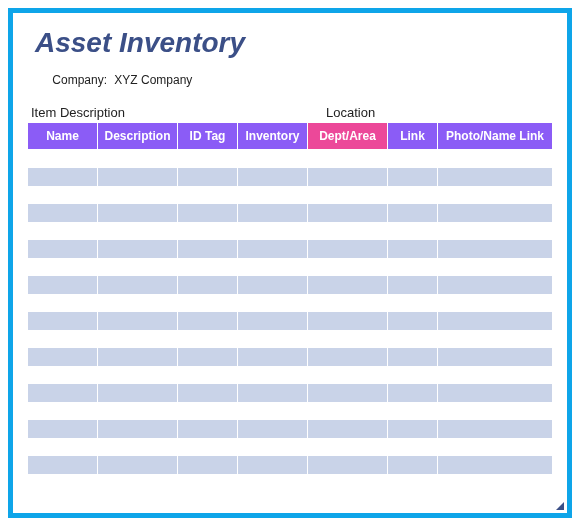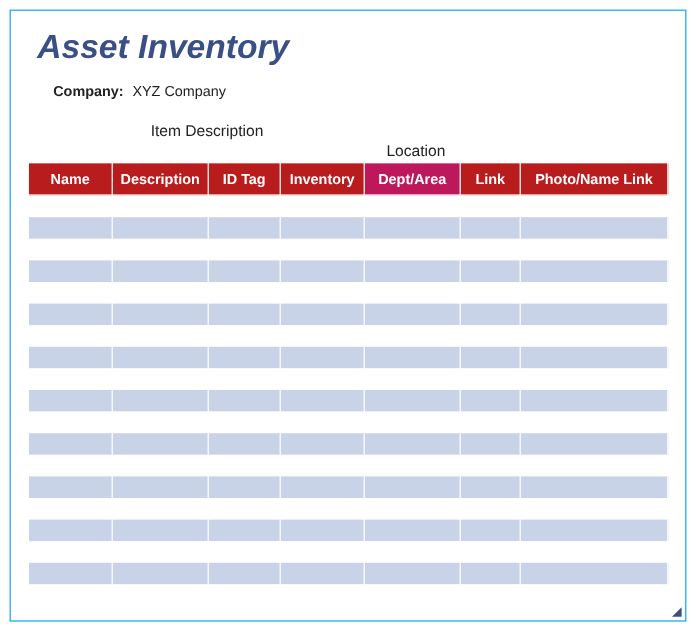--- a/index.html
+++ b/index.html
@@ -4,67 +4,67 @@
 <style>
   * { box-sizing: border-box; }
   body {
     margin: 0;
     padding: 8px;
     background: #fff;
     font-family: Arial, Helvetica, sans-serif;
     width: 580px;
   }
   .page {
-    border: 1px solid #0ea5e9;
+    border: 5px solid #0ea5e9;
     width: 564px;
     height: 510px;
     padding: 10px 14px;
     position: relative;
   }
   .title {
     color: #3b4f87;
     font-size: 28px;
     font-weight: bold;
     font-style: italic;
     margin: 4px 0 14px 8px;
   }
   .meta {
     font-size: 12px;
     color: #222;
     margin-left: 20px;
   }
   .meta-row { margin-bottom: 4px; }
-  .meta-label { display:inline-block; width:60px; text-align:right; margin-right:4px;font-weight:bold; }
+  .meta-label { display:inline-block; width:60px; text-align:right; margin-right:4px; }
   .meta-value { font-weight: normal; }
   .group-headers {
     display: flex;
     margin-top: 18px;
     font-size: 13px;
     color: #222;
   }
-  .gh-left { flex: 0 0 295px; padding-left:4px;text-align:center; }
-  .gh-right { flex: 1; padding-left:4px;margin-top:17px; }
+  .gh-left { flex: 0 0 295px; padding-left:4px; }
+  .gh-right { flex: 1; padding-left:4px; }
   table.inv {
     width: 100%;
     border-collapse: collapse;
     table-layout: fixed;
     margin-top: 2px;
   }
   table.inv th {
-    background: #b91c1c;
+    background: #8b5cf6;
     color: #fff;
     font-size: 12px;
     font-weight: bold;
     padding: 6px 4px;
     border: 1px solid #fff;
     text-align: center;
     white-space: nowrap;
   }
   table.inv th.hi {
-    background: #be185d;
+    background: #ec4899;
   }
   table.inv td {
     height: 18px;
     border-left: 1px solid #fff;
     border-right: 1px solid #fff;
     border-top: none;
     border-bottom: none;
     font-size: 11px;
     padding: 0 2px;
   }

